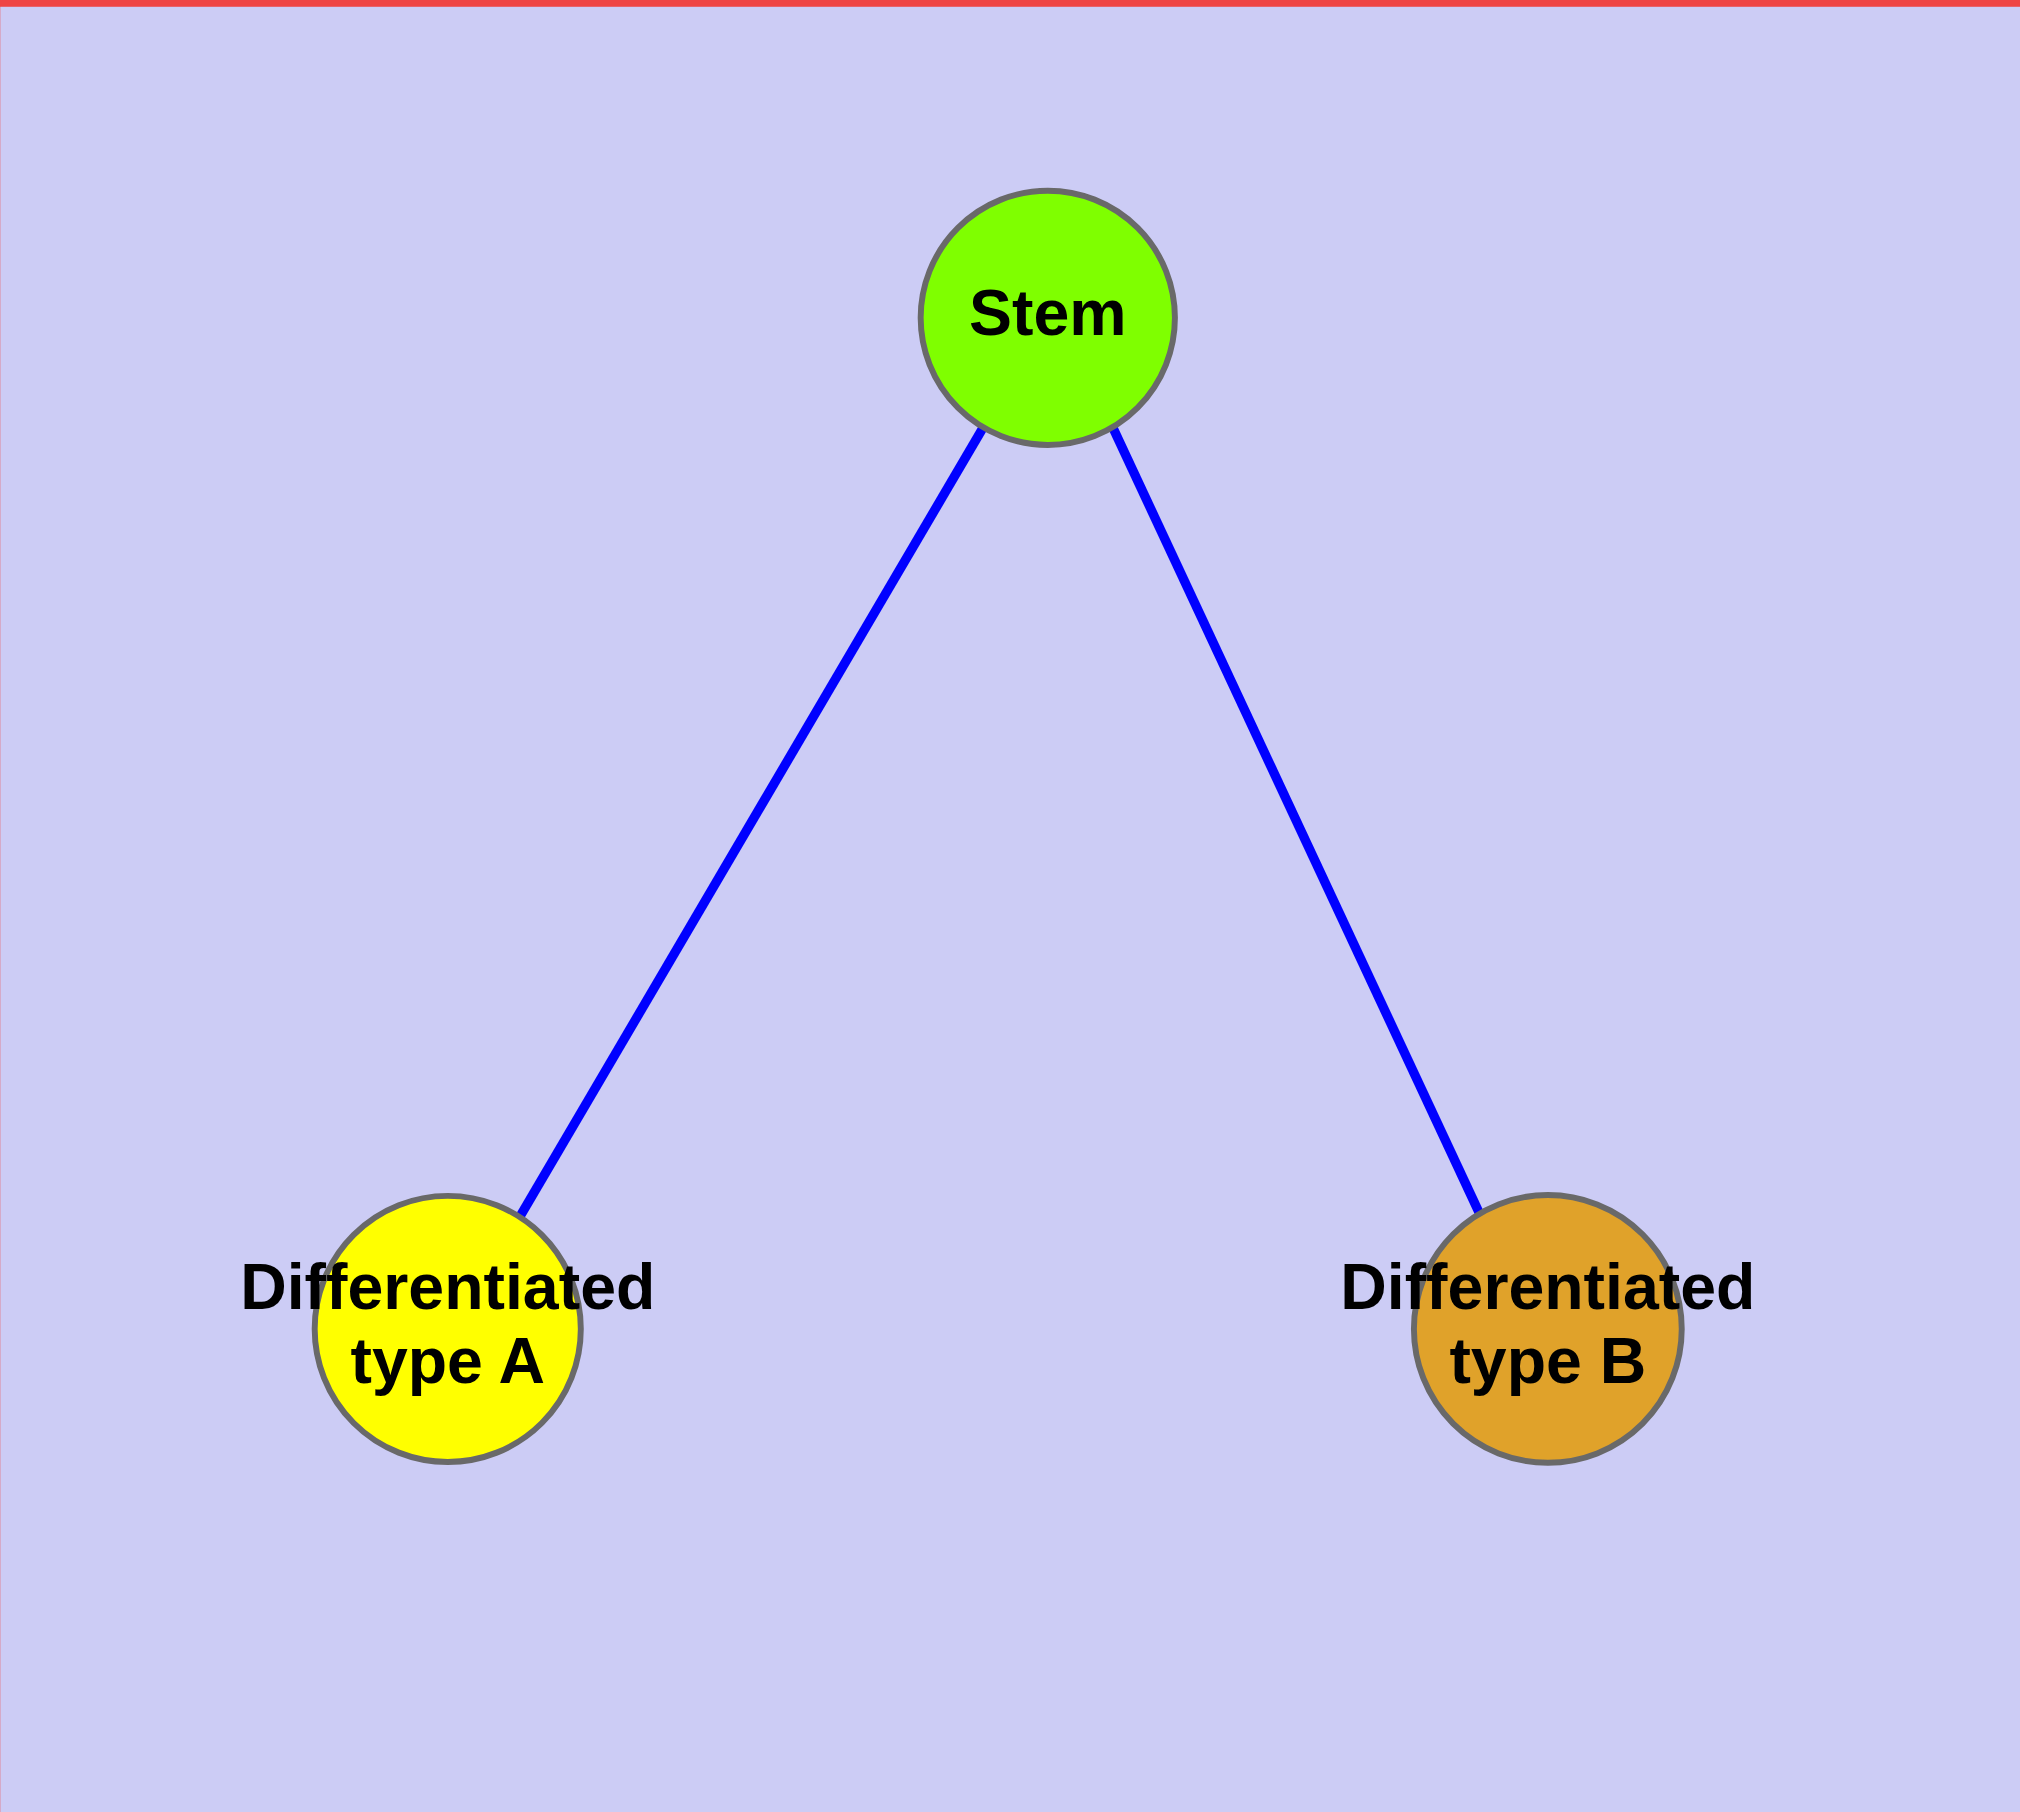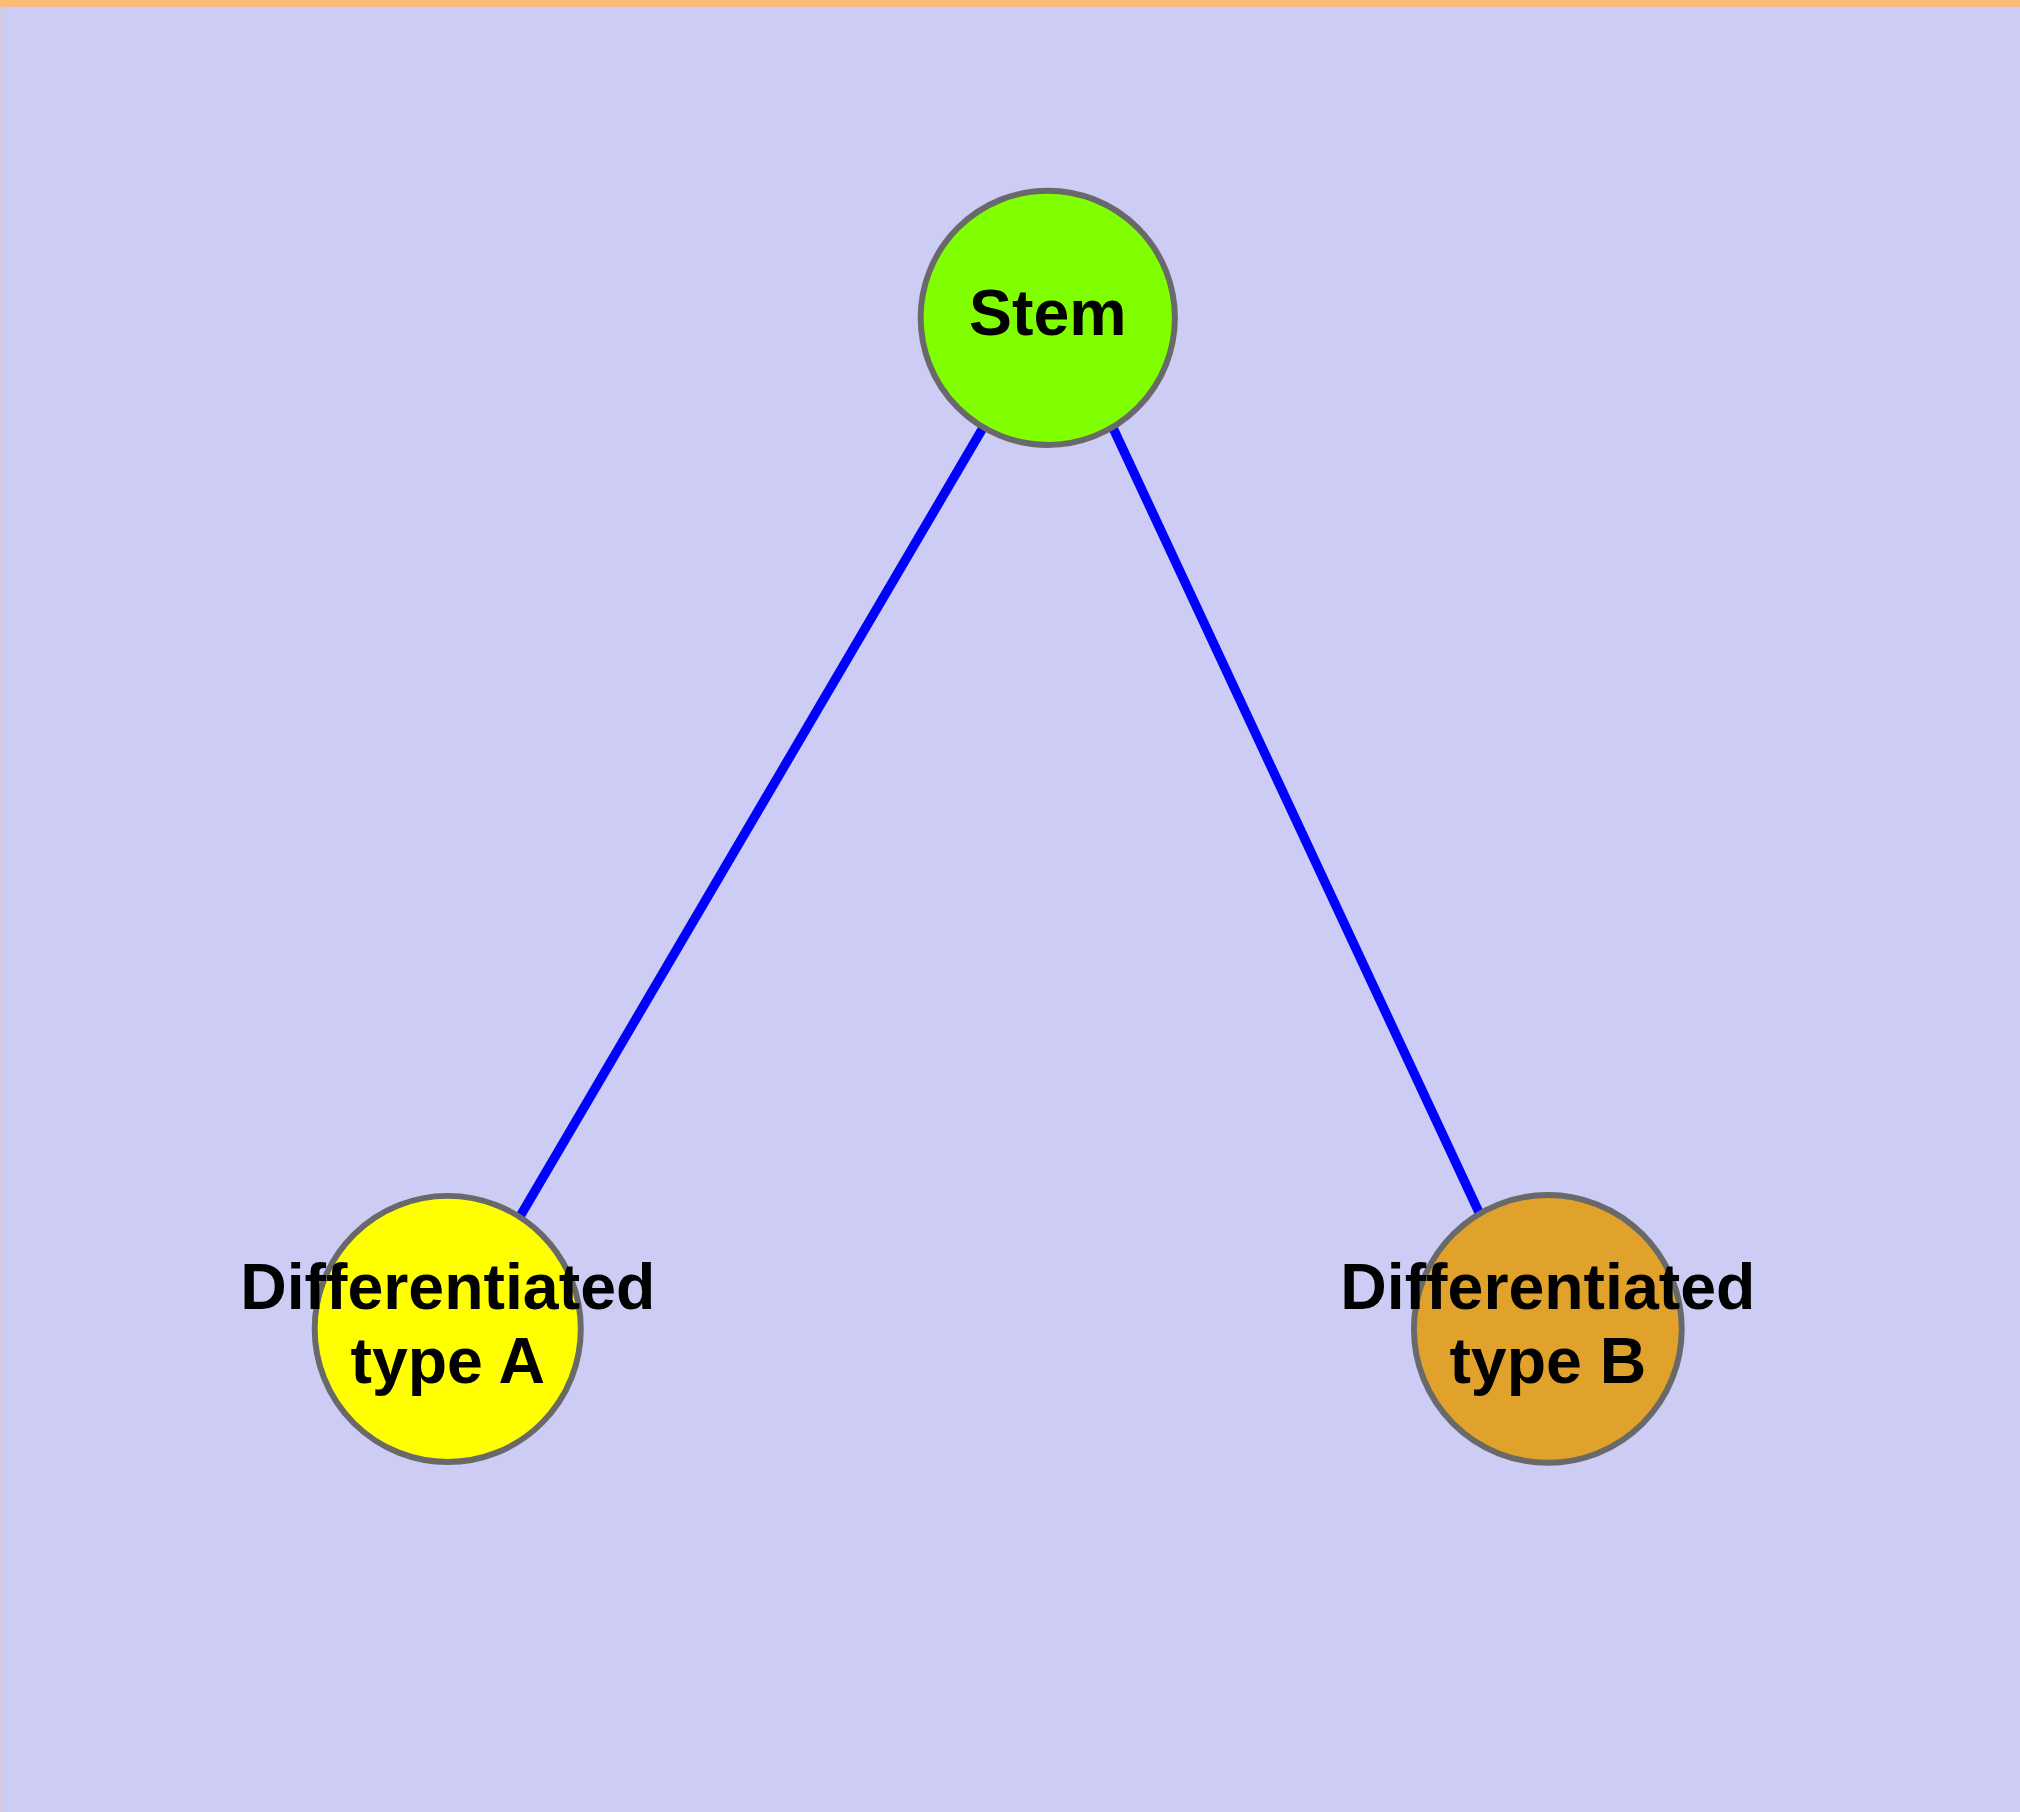--- a/index.html
+++ b/index.html
@@ -32,21 +32,21 @@
     font-family: "Liberation Sans", sans-serif;
     font-weight: bold;
     fill: #000000;
     text-anchor: middle;
     dominant-baseline: middle;
   }
 </style>
 </head>
 <body>
 
-<div id="canvas-root" style="background: #fdba74;">
+<div id="canvas-root" style="background: #ef4444;">
   <svg id="graph-svg" viewBox="0 0 2384 2138" xmlns="http://www.w3.org/2000/svg">
 
     <rect id="bg-rect" x="0" y="8" width="2384" height="2130" fill="#ccccf5"></rect>
 
     <g id="edges-group">
         <line x1="1160" y1="504" x2="614" y2="1434" stroke="#0000ff" stroke-width="11" stroke-linecap="butt"></line>
         <line x1="1313" y1="505" x2="1745" y2="1431" stroke="#0000ff" stroke-width="11" stroke-linecap="butt"></line>
       </g>
     <g id="nodes-group">
         <circle cx="1236" cy="375" r="150" fill="#7fff00" stroke="#696969" stroke-width="7"></circle>

